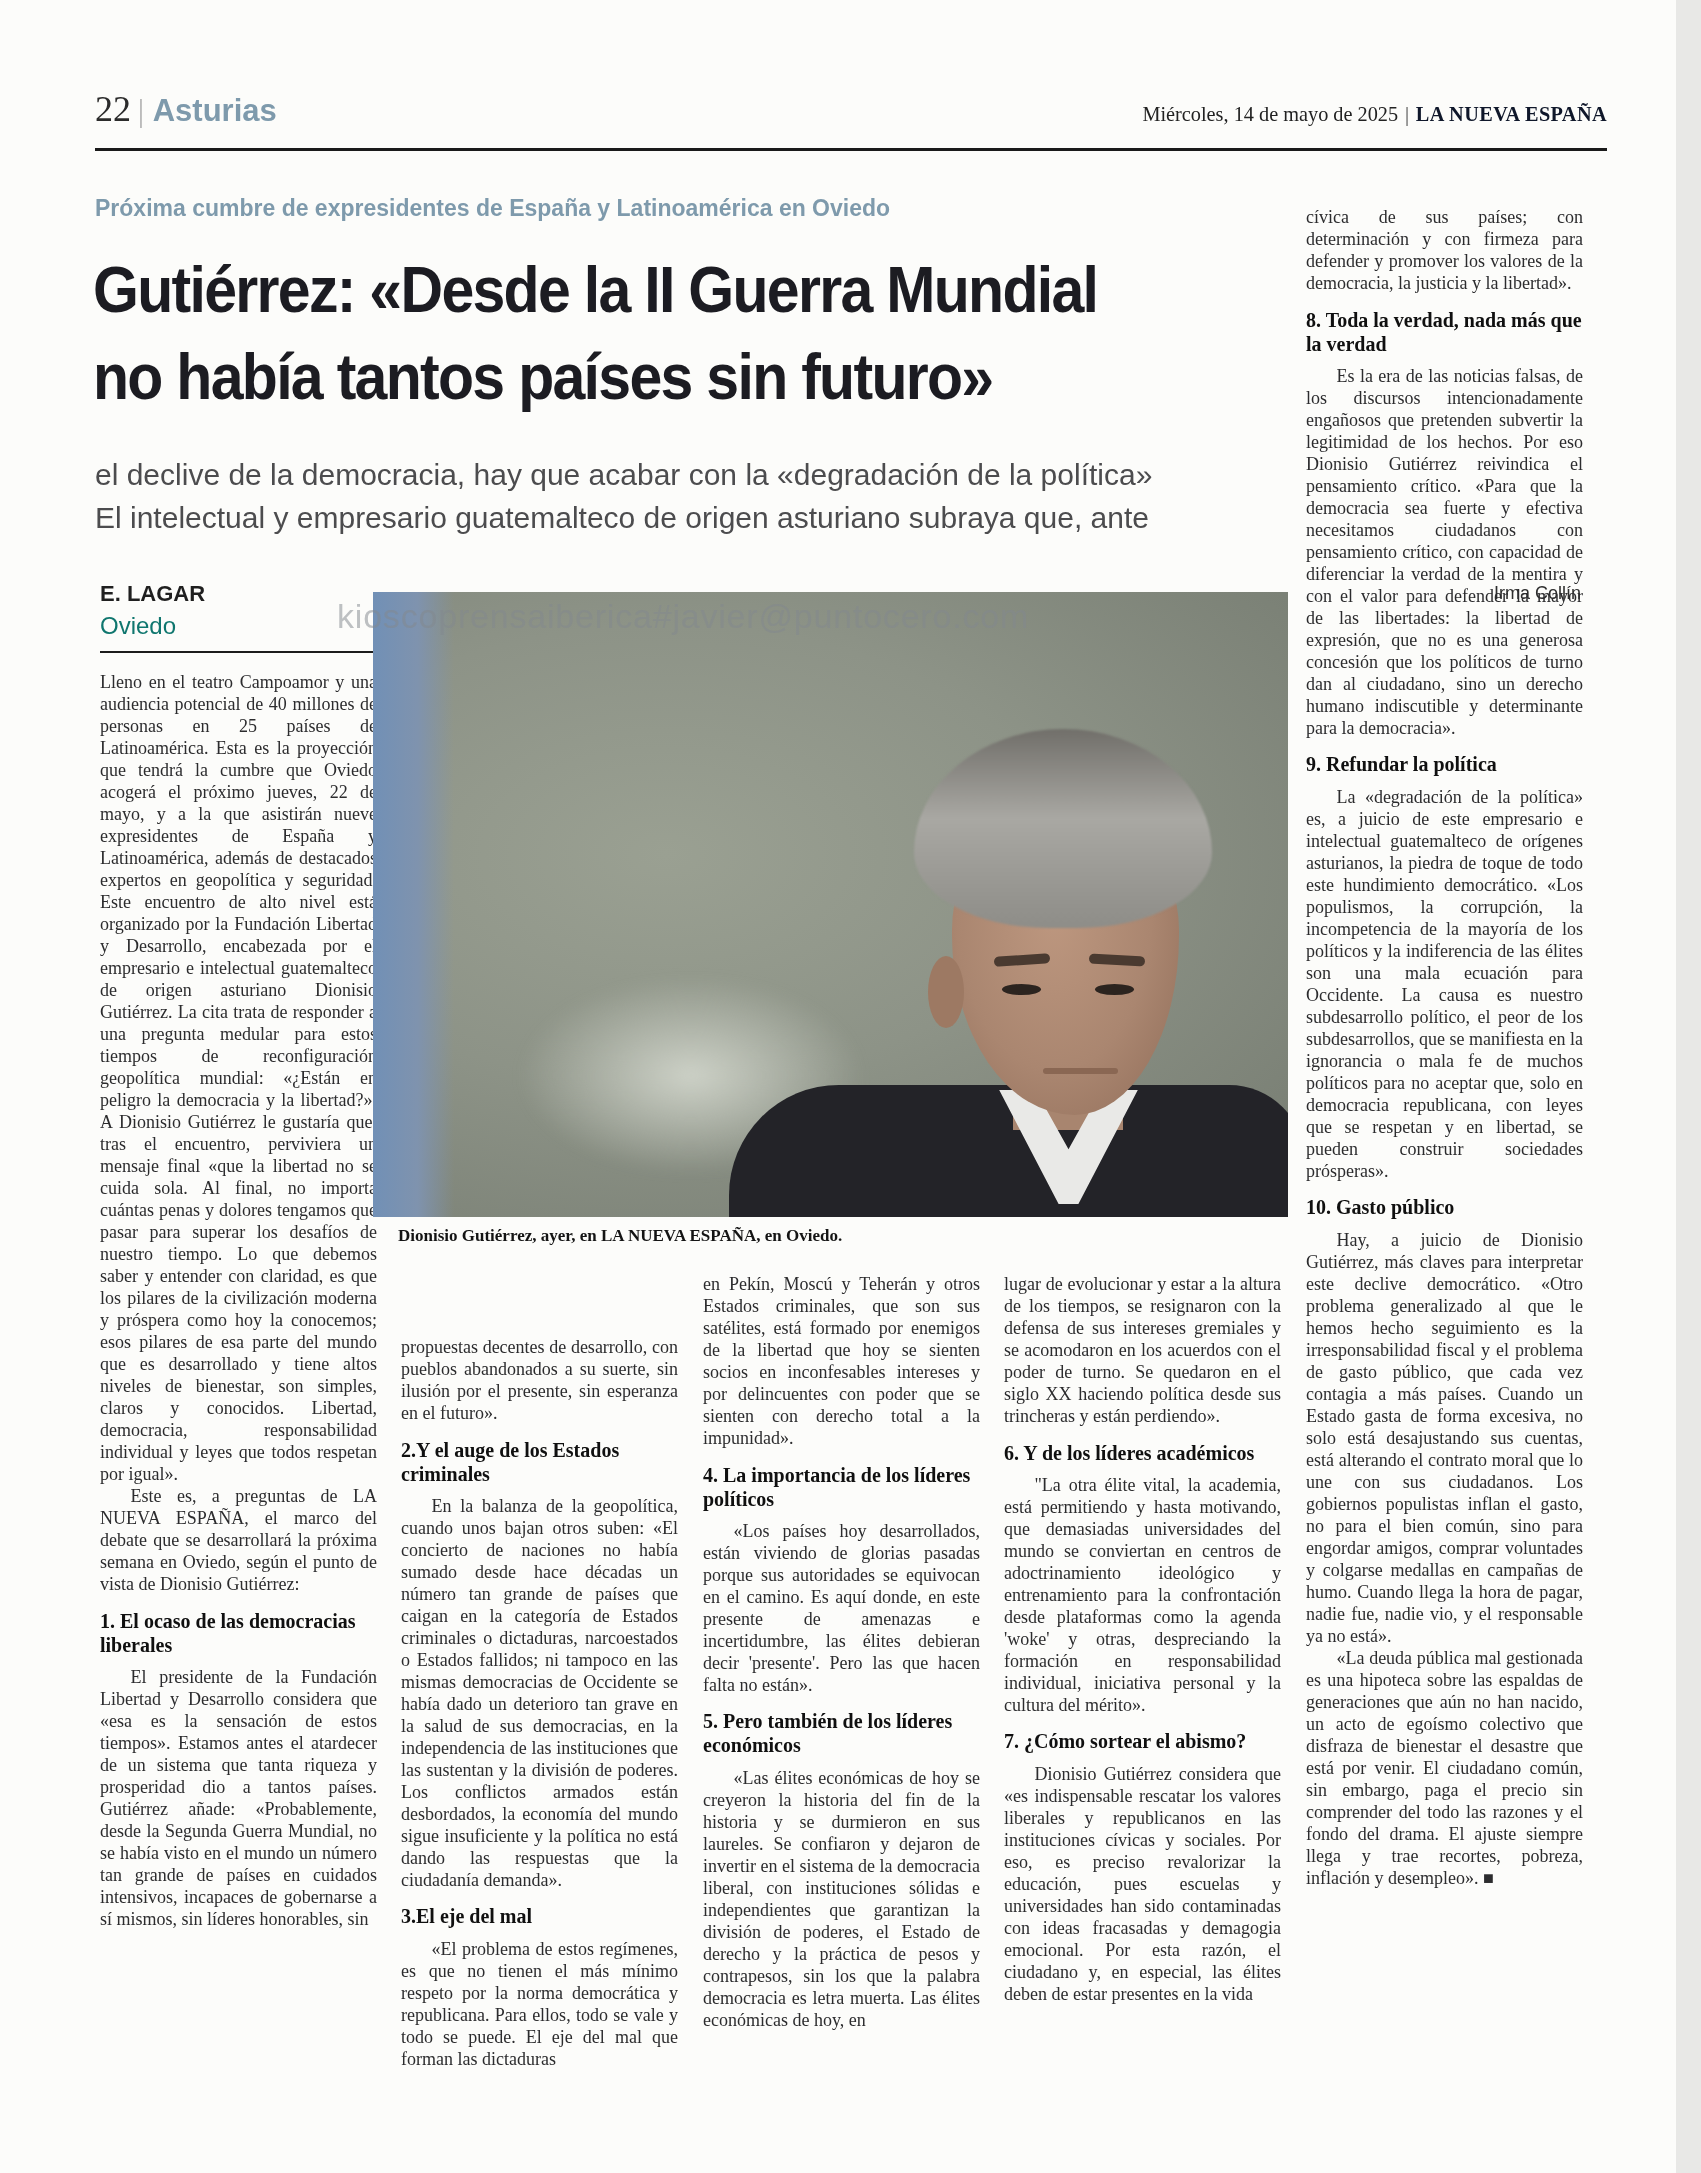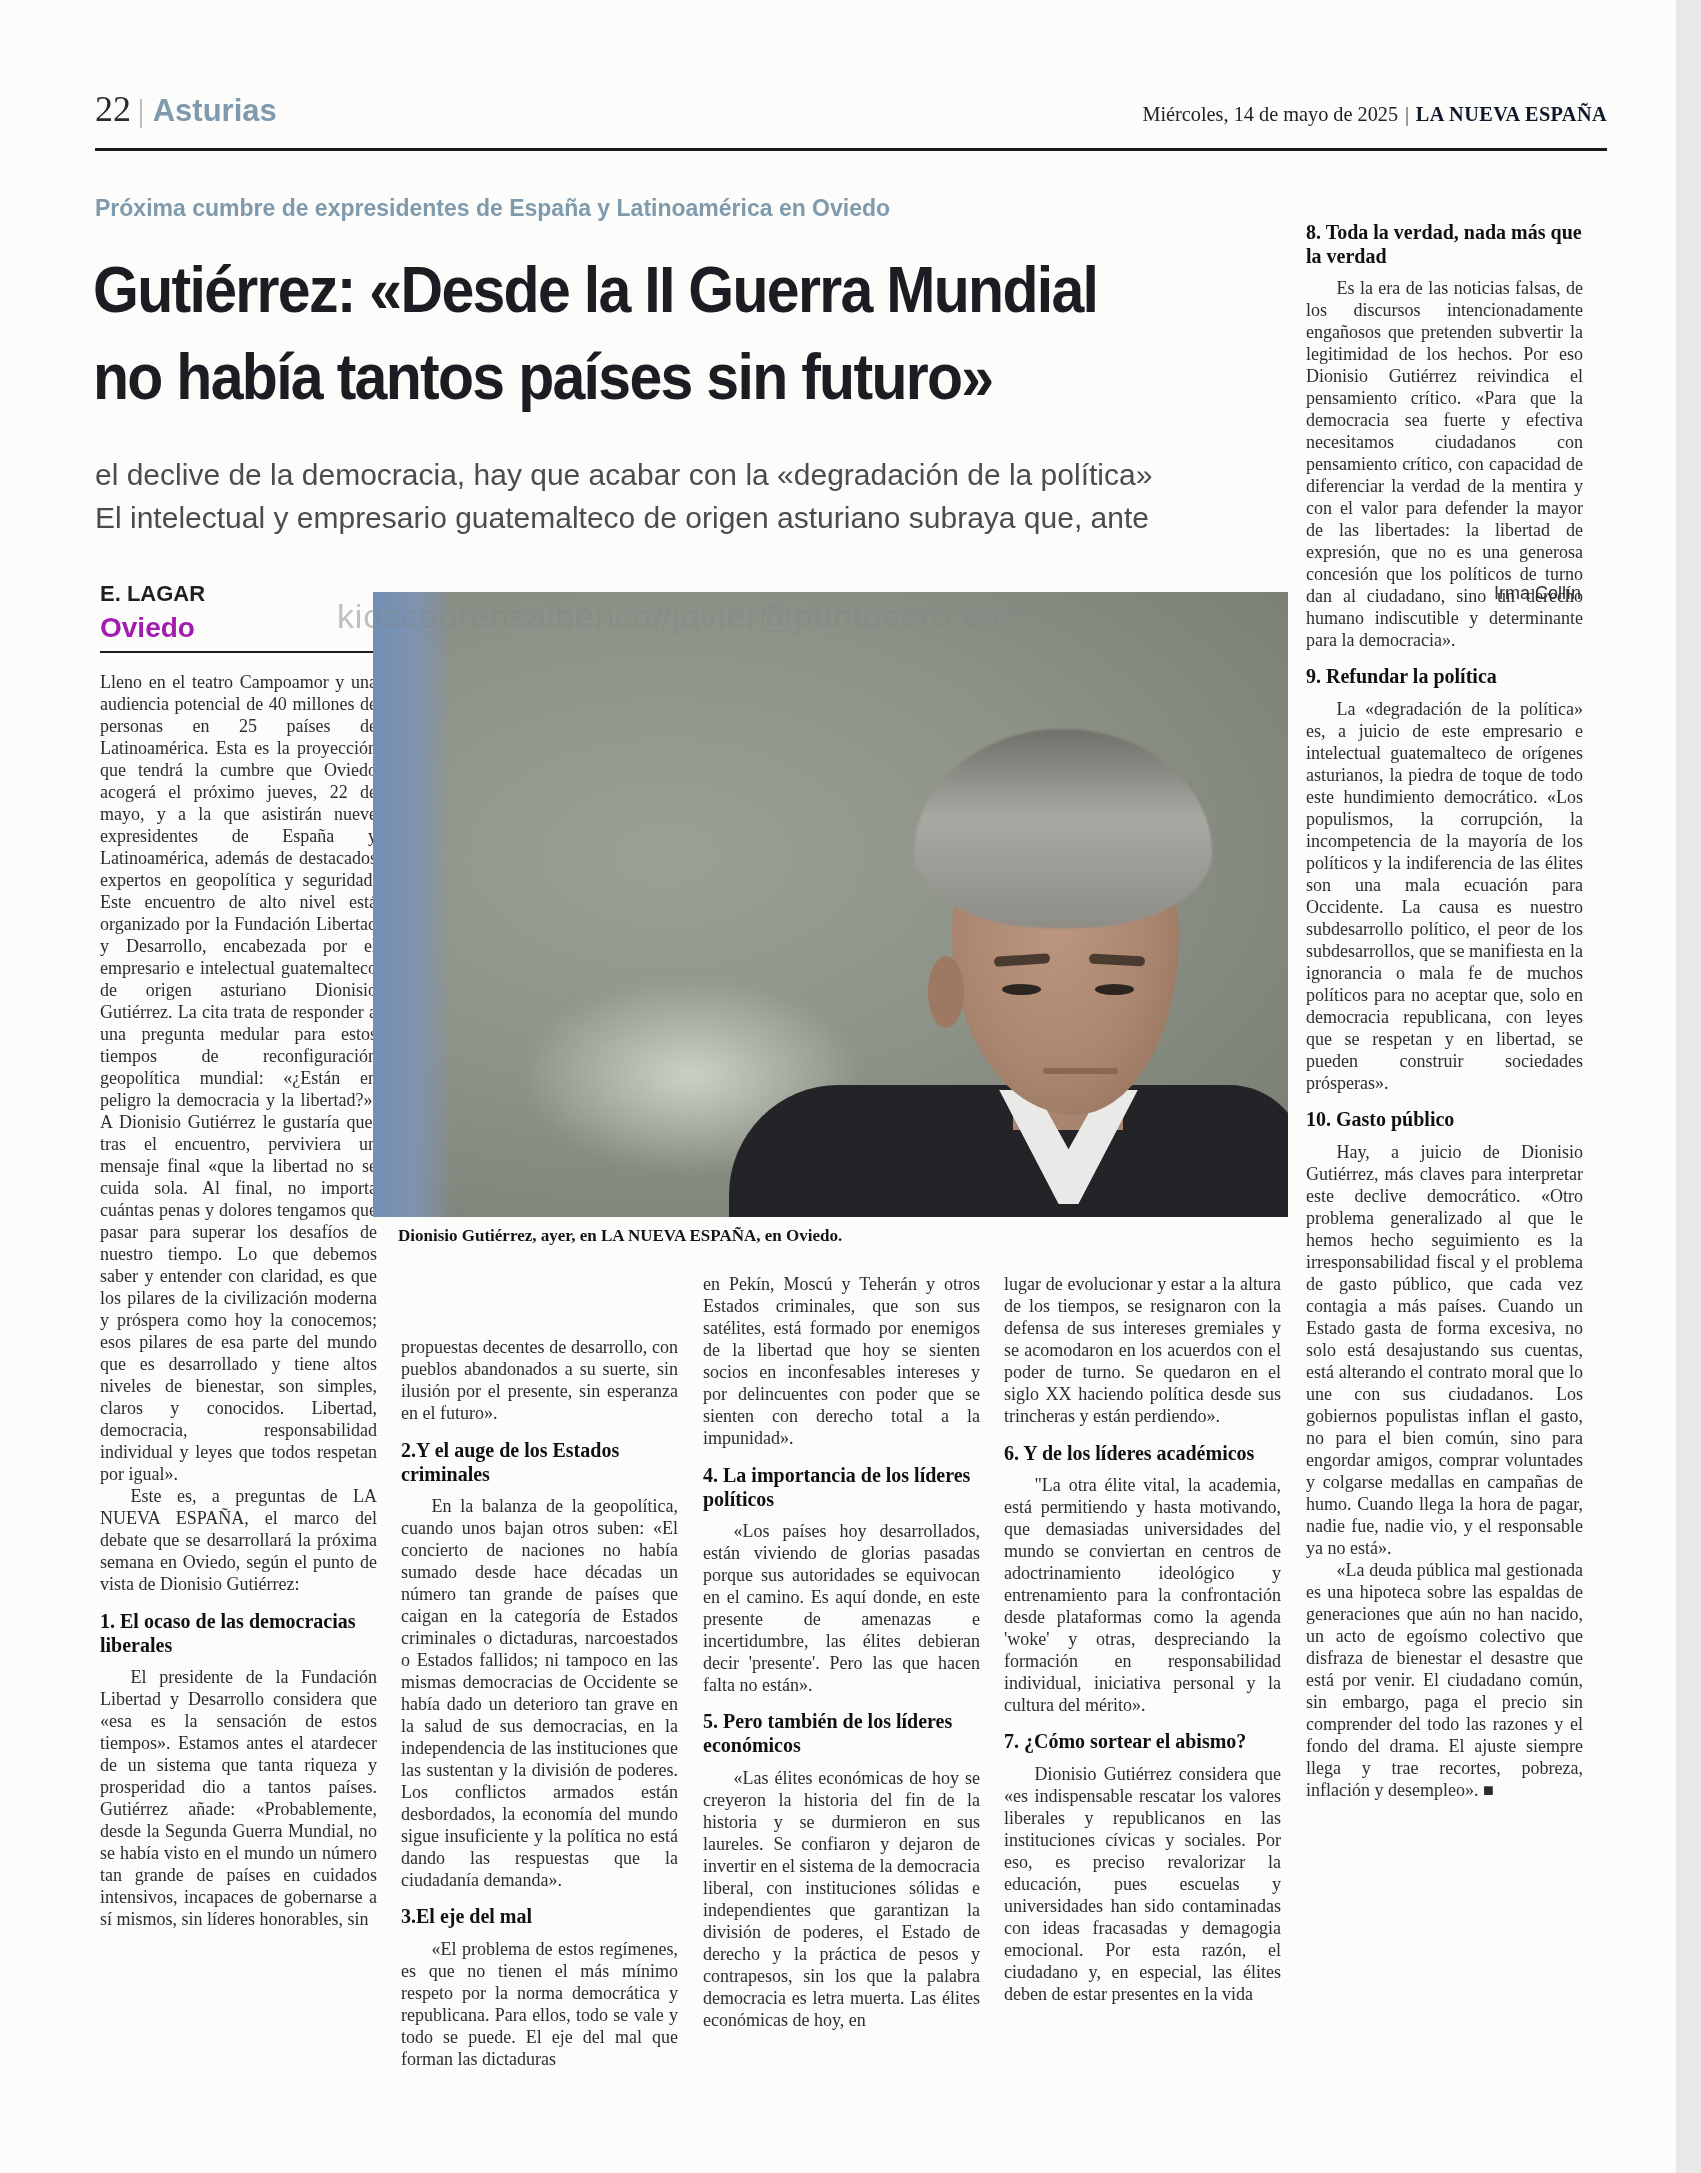--- a/index.html
+++ b/index.html
@@ -41,21 +41,21 @@
     font-family:"Liberation Sans",sans-serif;font-weight:400;
     font-size:30px;line-height:43px;color:#4c4c4e;
   }
   .subhead .sh{display:block;}
   .credit{
     position:absolute;right:95px;top:583px;
     font-family:"Liberation Sans",sans-serif;font-size:18px;color:#2e2e2e;
   }
   .byline{position:absolute;left:100px;top:581px;font-family:"Liberation Sans",sans-serif;}
   .by-name{font-weight:700;font-size:22px;color:#1f1f1f;}
-  .by-place{font-weight:700;font-size:28px;color:#a21caf;margin-top:5.1px;}
+  .by-place{font-weight:400;font-size:24px;color:#0f766e;margin-top:5.1px;}
   .byrule{position:absolute;left:100px;top:651px;width:277px;height:1.7px;background:#1c1c1c;}
   .watermark{
     position:absolute;left:337px;top:597px;z-index:6;
     font-family:"Liberation Sans",sans-serif;font-size:34px;letter-spacing:0.8px;
     color:rgba(130,136,142,0.52);white-space:nowrap;
   }
   
   .photo{
     position:absolute;left:373px;top:592px;width:915px;height:625px;margin:0;
     overflow:hidden;z-index:1;
@@ -188,20 +188,21 @@
       <p class="ind">«Las élites económicas de hoy se creyeron la historia del fin de la historia y se durmieron en sus laureles. Se confiaron y dejaron de invertir en el sistema de la democracia liberal, con instituciones sólidas e independientes que garantizan la división de poderes, el Estado de derecho y la práctica de pesos y contrapesos, sin los que la palabra democracia es letra muerta. Las élites económicas de hoy, en</p>
     </section>
   <section class="col col4">
       <p>lugar de evolucionar y estar a la altura de los tiempos, se resignaron con la defensa de sus intereses gremiales y se acomodaron en los acuerdos con el poder de turno. Se quedaron en el siglo XX haciendo política desde sus trincheras y están perdiendo».</p>
       <h3>6. Y de los líderes académicos</h3>
       <p class="ind">"La otra élite vital, la academia, está permitiendo y hasta motivando, que demasiadas universidades del mundo se conviertan en centros de adoctrinamiento ideológico y entrenamiento para la confrontación desde plataformas como la agenda 'woke' y otras, despreciando la formación en responsabilidad individual, iniciativa personal y la cultura del mérito».</p>
       <h3>7. ¿Cómo sortear el abismo?</h3>
       <p class="ind">Dionisio Gutiérrez considera que «es indispensable rescatar los valores liberales y republicanos en las instituciones cívicas y sociales. Por eso, es preciso revalorizar la educación, pues escuelas y universidades han sido contaminadas con ideas fracasadas y demagogia emocional. Por esta razón, el ciudadano y, en especial, las élites deben de estar presentes en la vida</p>
     </section>
   <section class="col col5">
+      <p>cívica de sus países; con determinación y con firmeza para defender y promover los valores de la democracia, la justicia y la libertad».</p>
       <h3>8. Toda la verdad, nada más que la verdad</h3>
       <p class="ind">Es la era de las noticias falsas, de los discursos intencionadamente engañosos que pretenden subvertir la legitimidad de los hechos. Por eso Dionisio Gutiérrez reivindica el pensamiento crítico. «Para que la democracia sea fuerte y efectiva necesitamos ciudadanos con pensamiento crítico, con capacidad de diferenciar la verdad de la mentira y con el valor para defender la mayor de las libertades: la libertad de expresión, que no es una generosa concesión que los políticos de turno dan al ciudadano, sino un derecho humano indiscutible y determinante para la democracia».</p>
       <h3>9. Refundar la política</h3>
       <p class="ind">La «degradación de la política» es, a juicio de este empresario e intelectual guatemalteco de orígenes asturianos, la piedra de toque de todo este hundimiento democrático. «Los populismos, la corrupción, la incompetencia de la mayoría de los políticos y la indiferencia de las élites son una mala ecuación para Occidente. La causa es nuestro subdesarrollo político, el peor de los subdesarrollos, que se manifiesta en la ignorancia o mala fe de muchos políticos para no aceptar que, solo en democracia republicana, con leyes que se respetan y en libertad, se pueden construir sociedades prósperas».</p>
       <h3>10. Gasto público</h3>
       <p class="ind">Hay, a juicio de Dionisio Gutiérrez, más claves para interpretar este declive democrático. «Otro problema generalizado al que le hemos hecho seguimiento es la irresponsabilidad fiscal y el problema de gasto público, que cada vez contagia a más países. Cuando un Estado gasta de forma excesiva, no solo está desajustando sus cuentas, está alterando el contrato moral que lo une con sus ciudadanos. Los gobiernos populistas inflan el gasto, no para el bien común, sino para engordar amigos, comprar voluntades y colgarse medallas en campañas de humo. Cuando llega la hora de pagar, nadie fue, nadie vio, y el responsable ya no está».</p>
       <p class="ind">«La deuda pública mal gestionada es una hipoteca sobre las espaldas de generaciones que aún no han nacido, un acto de egoísmo colectivo que disfraza de bienestar el desastre que está por venir. El ciudadano común, sin embargo, paga el precio sin comprender del todo las razones y el fondo del drama. El ajuste siempre llega y trae recortes, pobreza, inflación y desempleo». ■</p>
     </section>
 
 </div>

